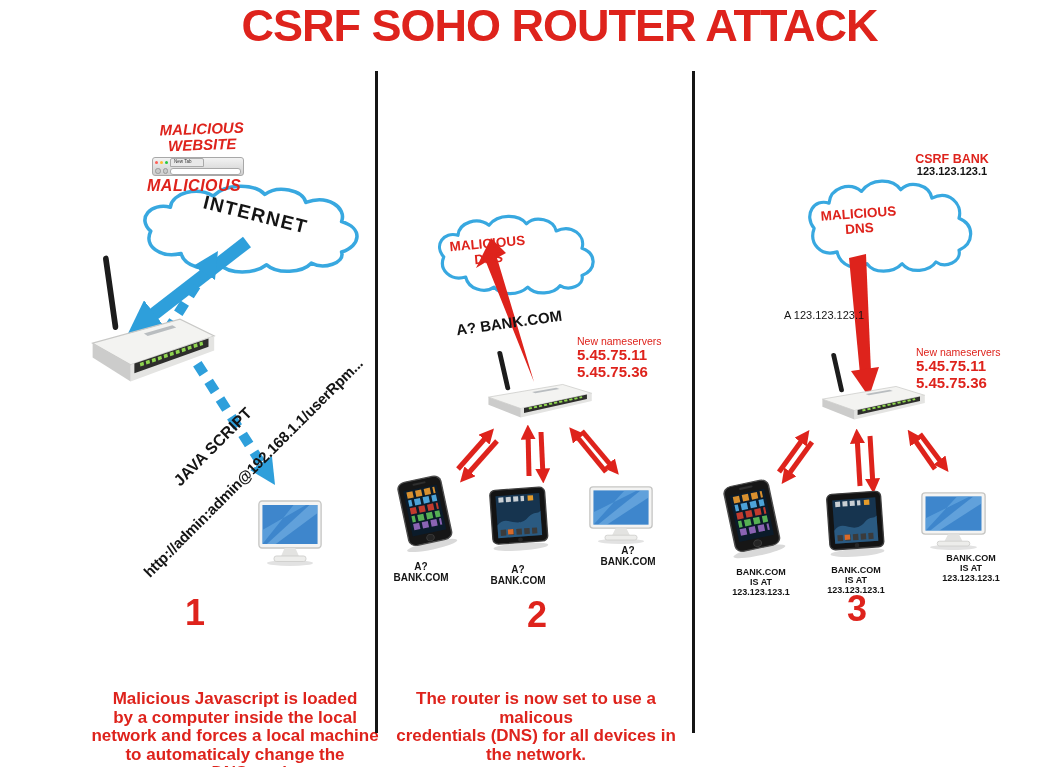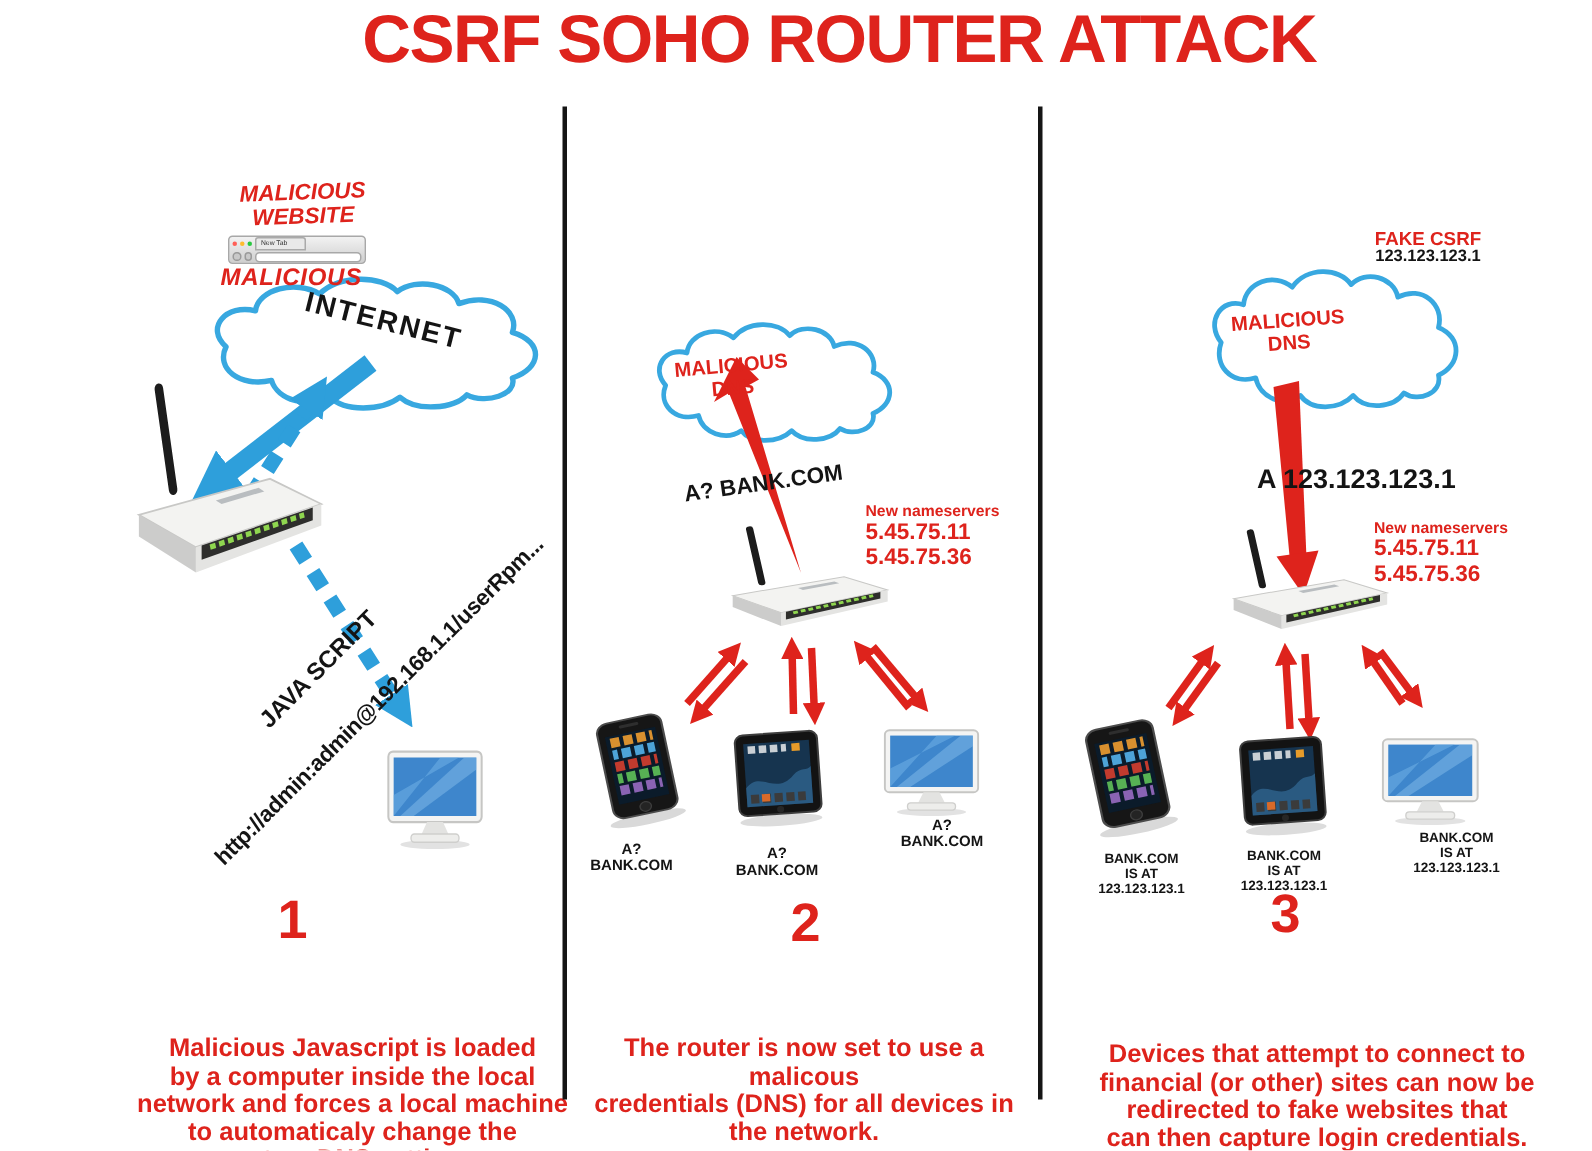--- a/index.html
+++ b/index.html
@@ -16,21 +16,21 @@
     left:0;top:19px;width:100%;text-align:center;padding-left:58px;box-sizing:border-box;
     font-size:45px;font-weight:bold;letter-spacing:-1px;color:#DE231C;z-index:3;
   }
   .divider{position:absolute;top:71px;height:662px;width:3px;background:#151515;z-index:4;}
   #overlay{position:absolute;left:0;top:0;z-index:1;}
   .dev{position:absolute;z-index:2;}
   .step-num{font-size:36px;font-weight:bold;color:#DE231C;text-align:center;}
   .caption{font-weight:bold;color:#DE231C;font-size:17px;line-height:18.6px;text-align:center;margin-top:44px;}
   .ital{font-style:italic;font-weight:bold;color:#DE231C;}
   .dev-label{font-weight:bold;color:#141414;text-align:center;}
-  .ns-title{font-size:10.5px;font-weight:bold;color:#DE231C;}
+  .ns-title{font-size:10.5px;font-weight:normal;color:#DE231C;}
   .ns-ip{font-size:15px;font-weight:bold;color:#DE231C;line-height:16.5px;}
   
   .browser{position:absolute;z-index:3;background:linear-gradient(#f2f2f2,#cfcfcf);
     border:1px solid #a8a8a8;border-radius:3px;box-sizing:border-box;}
   .b-top{height:9px;display:flex;align-items:center;padding:0 2px;gap:2px;}
   .dot{width:3px;height:3px;border-radius:50%;}
   .b-tab{height:7px;background:#e9e9e9;border:0.5px solid #aaa;border-radius:2px 2px 0 0;
     font-size:4.5px;line-height:6px;color:#333;padding:0 3px;min-width:26px;}
   .b-bot{height:8px;display:flex;align-items:center;padding:0 2px;gap:2px;}
   .navdot{width:3.5px;height:3.5px;border-radius:50%;background:#c9c9c9;border:0.5px solid #9a9a9a;}
@@ -206,27 +206,27 @@
 
   <div class="txt dev-label" style="left:386px;top:561px;width:70px;font-size:10px">A? BANK.COM</div>
   <div class="txt dev-label" style="left:483px;top:564px;width:70px;font-size:10px">A? BANK.COM</div>
   <div class="txt dev-label" style="left:593px;top:545px;width:70px;font-size:10px">A? BANK.COM</div>
 
   <div class="txt step-num" style="left:482px;top:594px;width:110px">2</div>
   <div class="txt caption pre" style="left:379px;top:646px;width:314px">The router is now set to use a malicous
 credentials (DNS) for all devices in
 the network.</div>
 
-  <div class="txt red ctr" style="left:898px;top:152px;width:108px;font-size:12.5px;font-weight:bold">FAKE CSRF</div>
+  <div class="txt red ctr" style="left:898px;top:152px;width:108px;font-size:12.5px;font-weight:bold">CSRF BANK</div>
   <div class="txt blk ctr" style="left:898px;top:165px;width:108px;font-size:11px;font-weight:bold">123.123.123.1</div>
 
   <div class="txt red ctr pre" style="left:800px;top:207px;width:118px;font-size:13.5px;font-weight:bold;line-height:14.5px;transform:rotate(-4deg)">MALICIOUS
 DNS</div>
 
-  <div class="txt blk" style="left:838px;top:309px;font-size:18px;font-weight:bold">A 123.123.123.1</div>
+  <div class="txt blk" style="left:784px;top:309px;font-size:11px;font-weight:normal">A 123.123.123.1</div>
 
   <div class="txt" style="left:916px;top:346px">
     <div class="ns-title">New nameservers</div>
     <div class="ns-ip">5.45.75.11</div>
     <div class="ns-ip">5.45.75.36</div>
   </div>
 
   <svg class="dev" style="left:816px;top:351px" width="112" height="76" viewBox="0 0 140 120" preserveAspectRatio="none">
     <line x1="22" y1="6" x2="32" y2="62" stroke="#1c1c1c" stroke-width="6" stroke-linecap="round"></line>
     <polygon points="8,76 100,56 136,70 48,94" fill="#f3f3f1" stroke="#c8c8c6" stroke-width="1"></polygon>
@@ -276,18 +276,14 @@
 IS AT
 123.123.123.1</div>
   <div class="txt dev-label pre" style="left:822px;top:565px;width:68px;font-size:9px;line-height:10px">BANK.COM
 IS AT
 123.123.123.1</div>
   <div class="txt dev-label pre" style="left:937px;top:553px;width:68px;font-size:9px;line-height:10px">BANK.COM
 IS AT
 123.123.123.1</div>
 
   <div class="txt step-num" style="left:802px;top:588px;width:110px">3</div>
-  <div class="txt caption pre" style="left:698px;top:650px;width:360px">Devices that attempt to connect to
-financial (or other) sites can now be
-redirected to fake websites that
-can then capture login credentials.</div>
 
 </div>
 
 </body></html>

